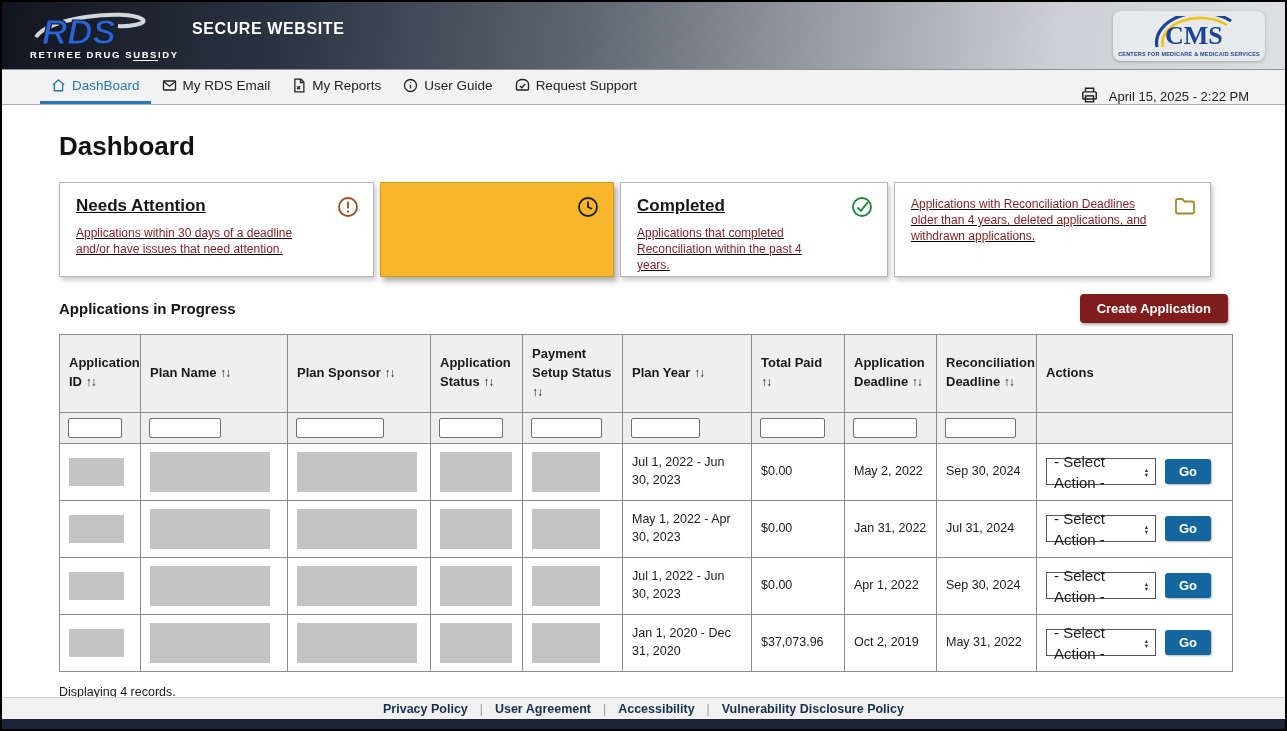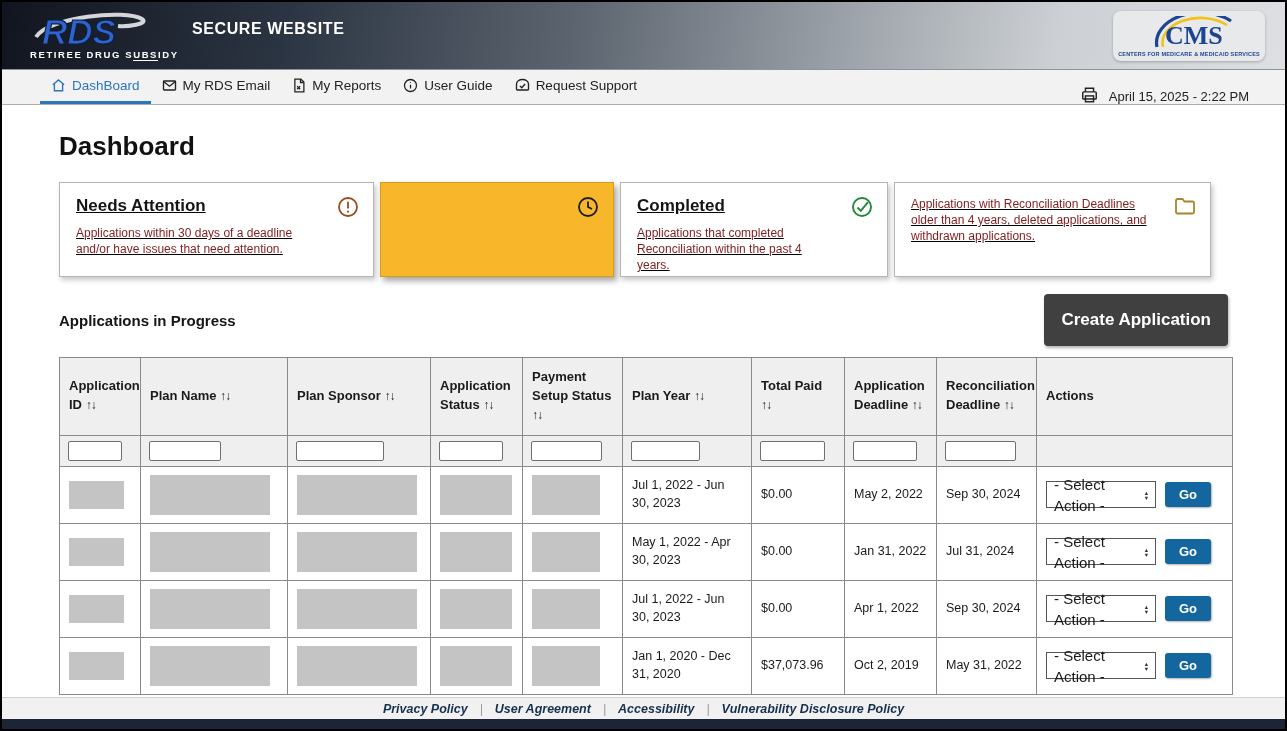--- a/index.html
+++ b/index.html
@@ -36,21 +36,21 @@
 
   .cards { display:flex; gap:6px;text-decoration:underline; }
   .card { background:#fff; border:1px solid #b5b5b5; box-shadow:2px 3px 5px rgba(0,0,0,.22); height:95px; padding:13px 16px; position:relative; }
   .card.active { background:#f8b62a; border-color:#d49a18; box-shadow:3px 4px 6px rgba(0,0,0,.35); }
   .card-title { font-size:17px; font-weight:bold; color:#151515; margin-bottom:9px; }
   .card-desc { font-size:12px; color:#7f1d1d; line-height:1.35; padding-right:34px; }
   .card-icon { position:absolute; top:13px; right:14px; }
 
   .section-row { display:flex; justify-content:space-between; align-items:center; margin:17px 0 11px; }
   .section-heading { font-size:15px; font-weight:bold; color:#151515; }
-  .create-btn { background:#404040; color:#fff; font-weight:bold; font-size:17px; padding:16px 17px; border:none; border-radius:4px; box-shadow:1px 2px 3px rgba(0,0,0,.3); cursor:pointer; font-family:inherit; }
+  .create-btn { background:#7f1d1d; color:#fff; font-weight:bold; font-size:13px; padding:7px 17px; border:none; border-radius:4px; box-shadow:1px 2px 3px rgba(0,0,0,.3); cursor:pointer; font-family:inherit; }
 
   
   table { width:100%; border-collapse:collapse; table-layout:fixed; border:1px solid #6f6f6f; font-size:12.5px; color:#1a1a1a; }
   th, td { border:1px solid #8a8a8a; }
   thead th { background:#efefef; text-align:left; font-size:13px; font-weight:bold; padding:10px 9px; height:72px; vertical-align:middle; line-height:1.45; }
   .sort { font-size:12px; letter-spacing:-1px; }
   .filter-row td { background:#efefef; padding:5px 8px; height:30px; }
   .filter-input { height:20px; border:1px solid #6f6f6f; border-radius:2px; background:#fff; width:85%; font-family:inherit; font-size:12px; padding:0 4px; }
   .filter-input.narrow { width:72%; }
   tbody.data td { background:#fff; padding:8px 9px; height:51px; vertical-align:middle; line-height:1.4; }
@@ -64,21 +64,21 @@
   .select-action { width:110px; height:27px; border:1px solid #555; background:#fff; display:flex; align-items:center; justify-content:space-between; padding:0 7px; cursor:pointer; }
   .select-action .lbl { font-size:15px; color:#1a1a1a; }
   .updown { display:flex; flex-direction:column; font-size:6.5px; line-height:5px; color:#333; }
   .go-btn { background:#14669e; color:#fff; font-weight:bold; font-size:13px; padding:5px 14px; border:none; border-radius:3px; box-shadow:1px 1px 2px rgba(0,0,0,.3); cursor:pointer; font-family:inherit; }
 
   .record-note { font-size:12.5px; color:#1a1a1a; margin-top:13px; }
   .secure-area { display:flex; align-items:center; gap:6px; font-size:12.5px; color:#111; margin-top:22px; letter-spacing:.3px; }
 
   
   .footer { position:absolute; left:0; right:0; bottom:10px; height:22px; background:#f1f1f1; border-top:1px solid #cfcfcf;
-    display:flex; align-items:center; justify-content:center; gap:12px;font-style:italic; }
+    display:flex; align-items:center; justify-content:center; gap:12px; }
   .footer a { font-size:12.5px; font-weight:bold; color:#16304e; text-decoration:none; }
   .footer .divider { color:#999; font-size:12px; }
   .bottom-bar { position:absolute; left:0; right:0; bottom:0; height:10px; background:#1b2535; }
 
   svg { display:block; }
 </style>
 </head>
 <body>
 
 <div class="window">

